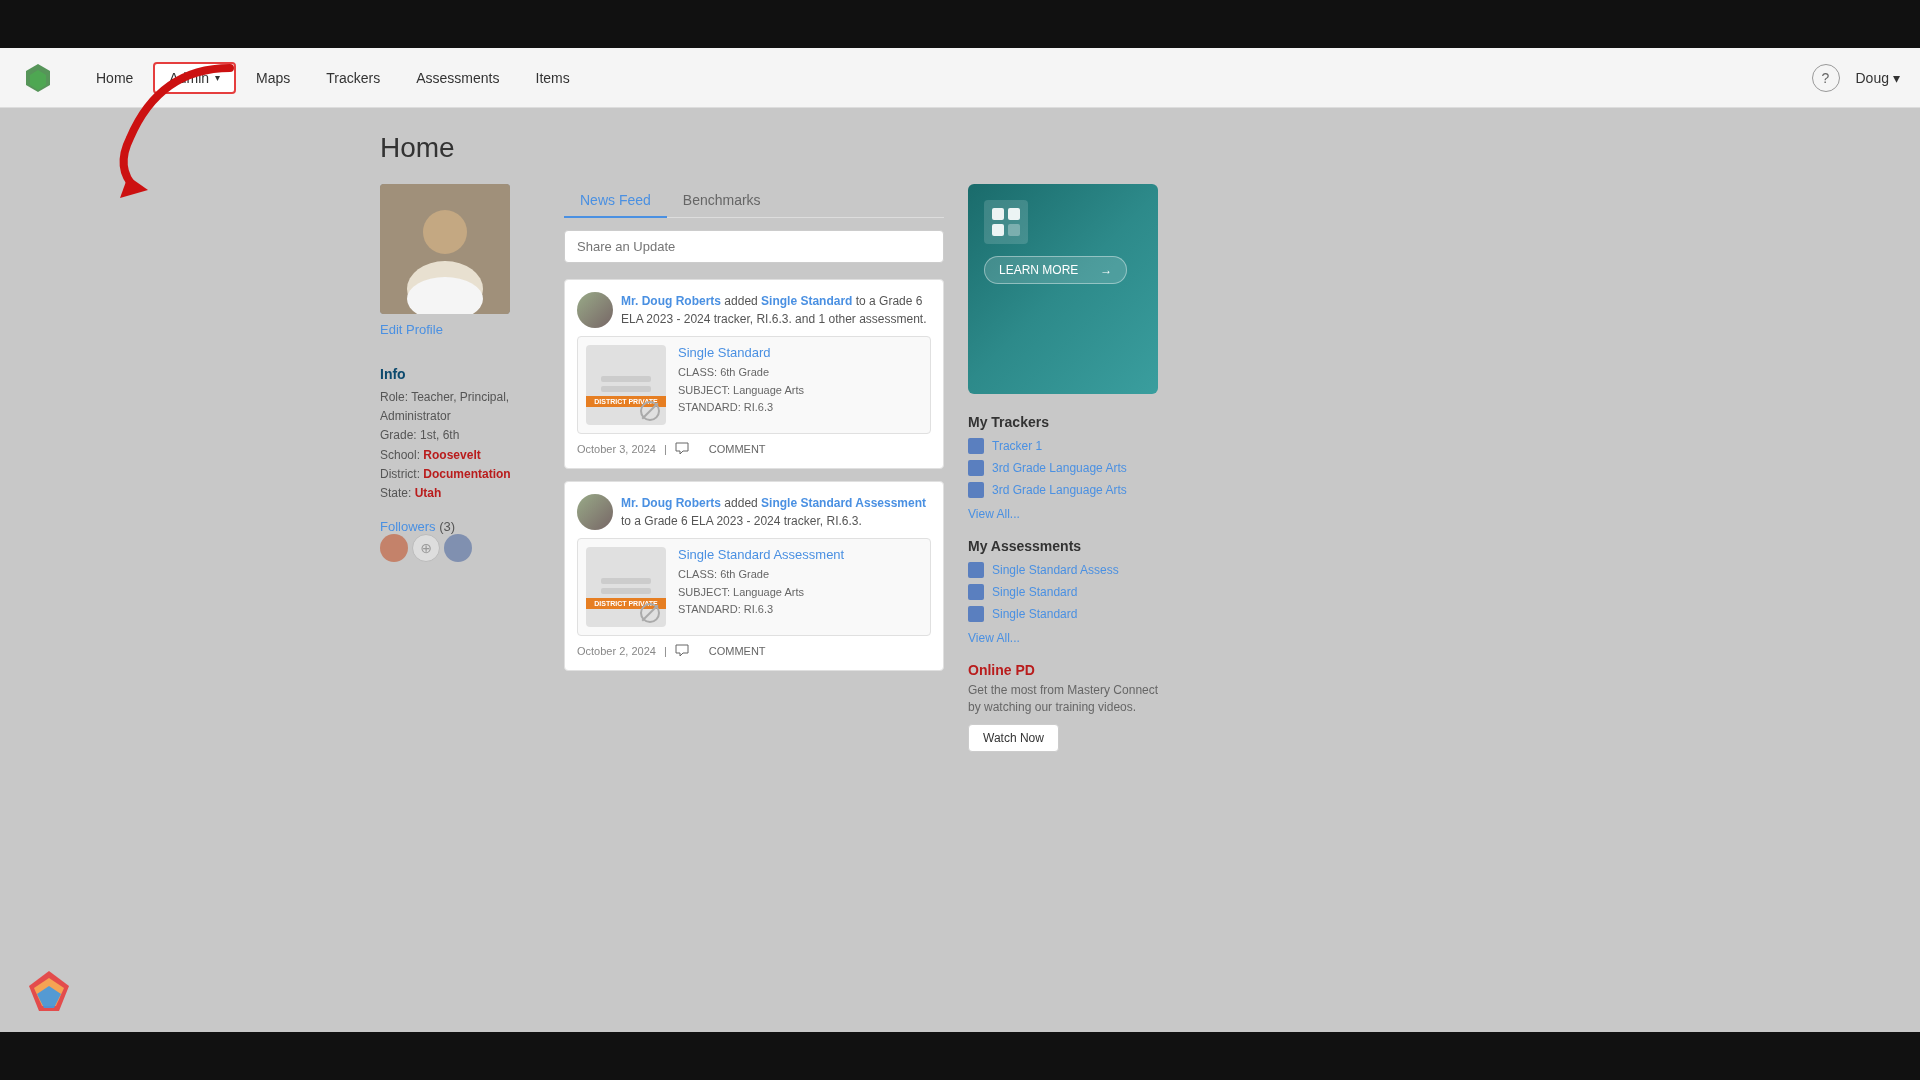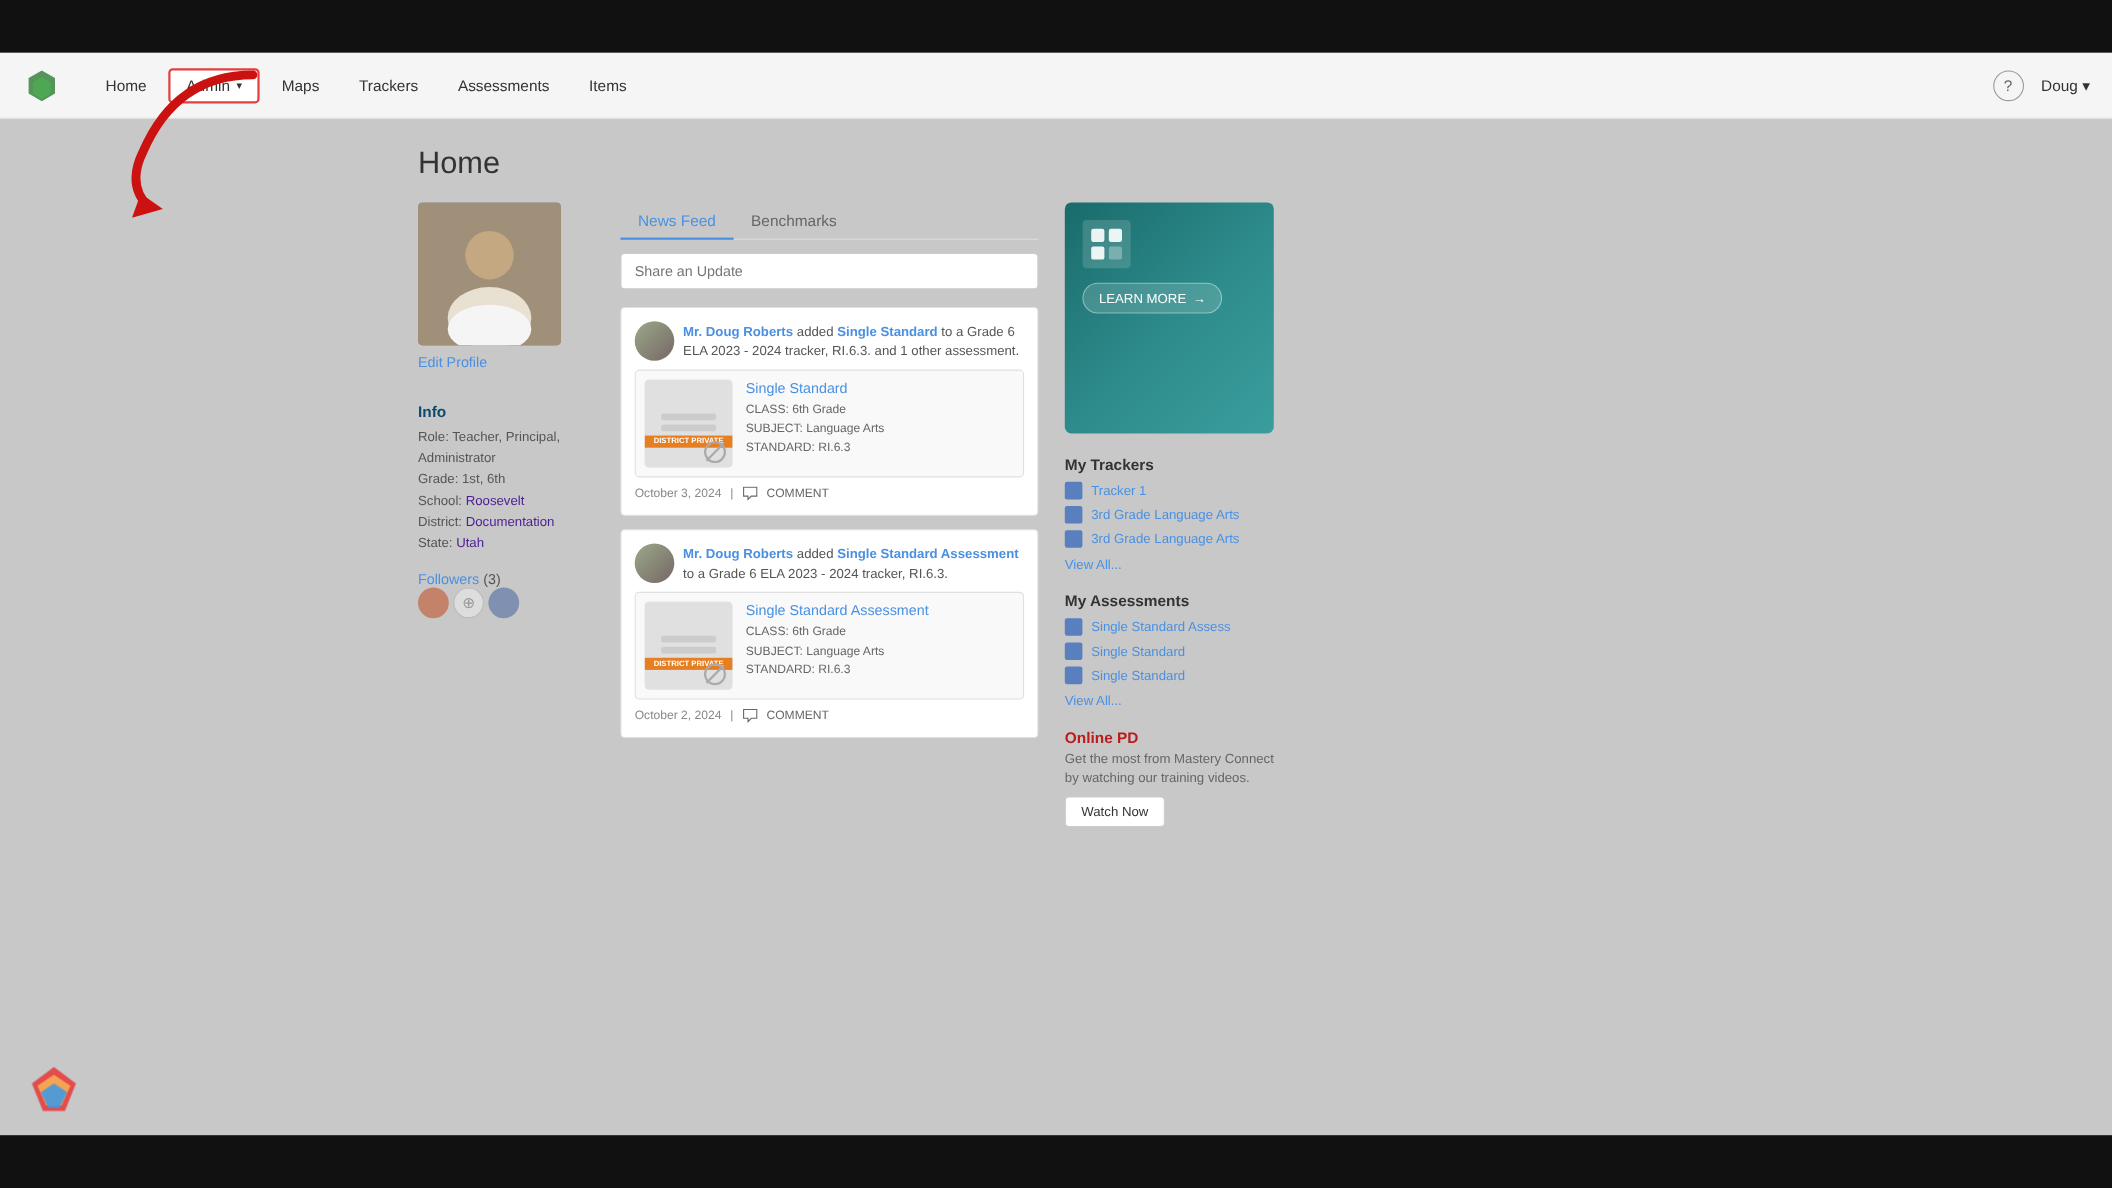--- a/index.html
+++ b/index.html
@@ -131,21 +131,21 @@
     .edit-profile-link {
       color: #4a90e2;
       font-size: 13px;
       cursor: pointer;
       display: block;
       margin-bottom: 16px;
     }
     .info-section { margin-bottom: 16px; }
     .info-title { font-size: 14px; font-weight: 600; color: #0c4a6e; margin-bottom: 6px; margin-top: 29px; }
     .info-text { font-size: 12px; color: #555; line-height: 1.6; }
-    .info-link { color: #4c1d95; text-decoration: none; }
+    .info-link { color: #b91c1c; text-decoration: none; font-weight: bold; }
 
     .following-section { margin-bottom: 16px; }
     .avatar-grid { display: flex; flex-wrap: wrap; gap: 4px; }
     .mini-avatar {
       width: 28px;
       height: 28px;
       border-radius: 50%;
       background: #999;
       overflow: hidden;
       display: flex;
@@ -294,21 +294,21 @@
       display: flex;
       align-items: center;
       gap: 8px;
       margin-top: 8px;
       font-size: 11px;
       color: #888;
     }
     .comment-btn {
       display: flex;
       align-items: center;
-      gap: 8px;
+      gap: 20px;
       color: #666;
       font-size: 11px;
       cursor: pointer;
       text-align: center;
     }
     .comment-icon-small {
       width: 14px;
       height: 14px;
     }
 
@@ -336,21 +336,21 @@
     .learn-more-btn {
       background: rgba(255,255,255,0.15);
       border: 1px solid rgba(255,255,255,0.4);
       border-radius: 20px;
       color: white;
       padding: 6px 14px;
       font-size: 12px;
       cursor: pointer;
       display: flex;
       align-items: center;
-      gap: 6px;
+      gap: 22px;
       width: fit-content;
     }
 
     .sidebar-section { margin-bottom: 16px; }
     .sidebar-section-title { font-size: 14px; font-weight: 600; color: #333; margin-bottom: 8px; }
     .sidebar-item {
       display: flex;
       align-items: center;
       gap: 8px;
       margin-bottom: 6px;

